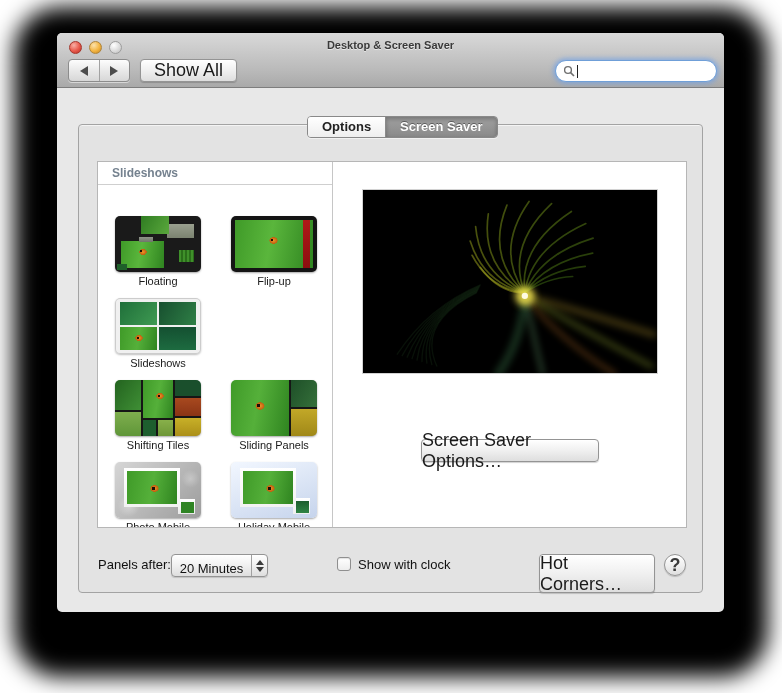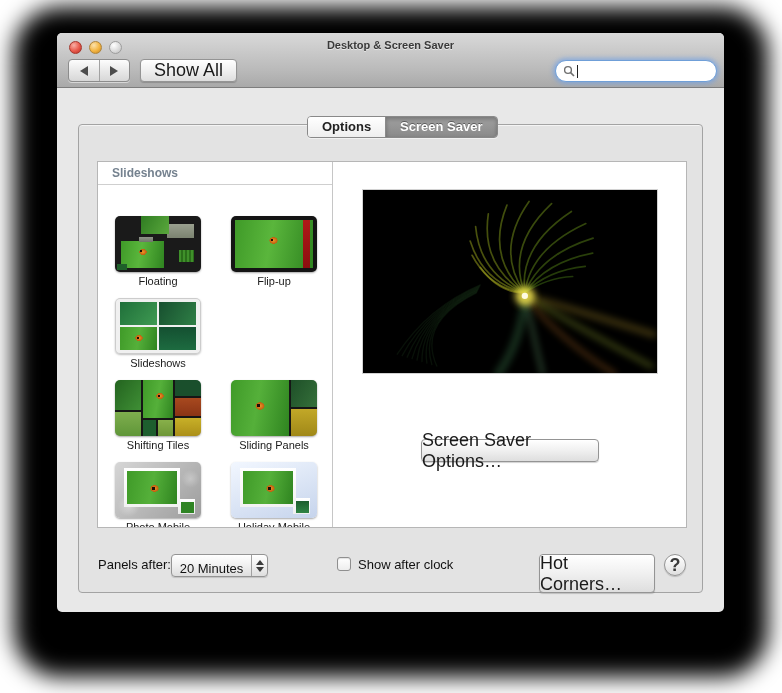--- a/index.html
+++ b/index.html
@@ -327,20 +327,20 @@
       <div class="footer">
         <span class="start-label">Panels after:</span>
         <div class="popup">
           <span class="pv">20 Minutes</span>
           <span class="stepper">
             <span class="arr-up"></span>
               <span class="arr-dn"></span>
           </span>
         </div>
         <div class="checkbox"></div>
-        <span class="cb-label">Show after clock</span>
+        <span class="cb-label">Show with clock</span>
         <div class="btn hotcorners">Hot Corners…</div>
         <div class="btn help">?</div>
       </div>
 
     </div>
   </div>
 </div>
 
 </body></html>

